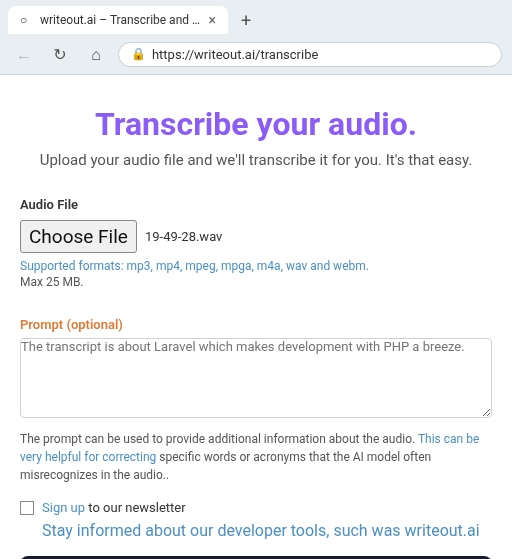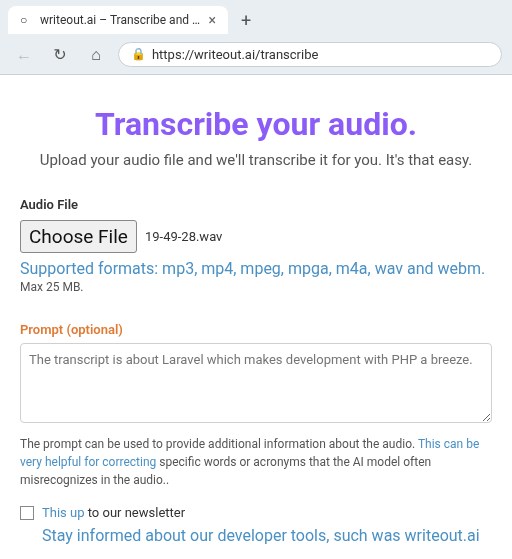--- a/index.html
+++ b/index.html
@@ -163,21 +163,21 @@
       cursor: pointer;
       white-space: nowrap;
     }
 
     .file-name {
       font-size: 13px;
       color: #333;
     }
 
     .supported-formats {
-      font-size: 16px;
+      font-size: 12px;
       color: #4a90c4;
       margin-bottom: 2px;
     }
 
     .max-size {
       font-size: 12px;
       color: #555;
       margin-bottom: 28px;
     }
 
@@ -190,21 +190,20 @@
       font-weight: 600;
       color: #e07b35;
       margin-bottom: 6px;
     }
 
     .prompt-textarea {
       width: 100%;
       height: 80px;
       border: 1px solid #d0d0d0;
       border-radius: 4px;
-      padding: 8px;
       font-size: 13px;
       color: #000000;
       resize: vertical;
       font-family: inherit;
       outline: none;
     }
 
     .prompt-hint {
       font-size: 12px;
       color: #555;
@@ -316,21 +315,21 @@
       <span class="highlight">This can be very helpful for correcting</span>
       <span>specific words or acronyms that the AI model often misrecognizes in the audio..</span>
     </div>
   </div>
 
   
   <div>
     <div class="newsletter-row">
       <input type="checkbox" class="newsletter-checkbox" style="">
       <span class="newsletter-text">
-        <a class="signup-link">This up</a><span> to our newsletter</span>
+        <a class="signup-link">Sign up</a><span> to our newsletter</span>
       </span>
     </div>
     <div class="newsletter-subtext">Stay informed about our developer tools, such was writeout.ai</div>
   </div>
 
   
   <button class="transcribe-btn">Transcribe</button>
 
 </div>
 

